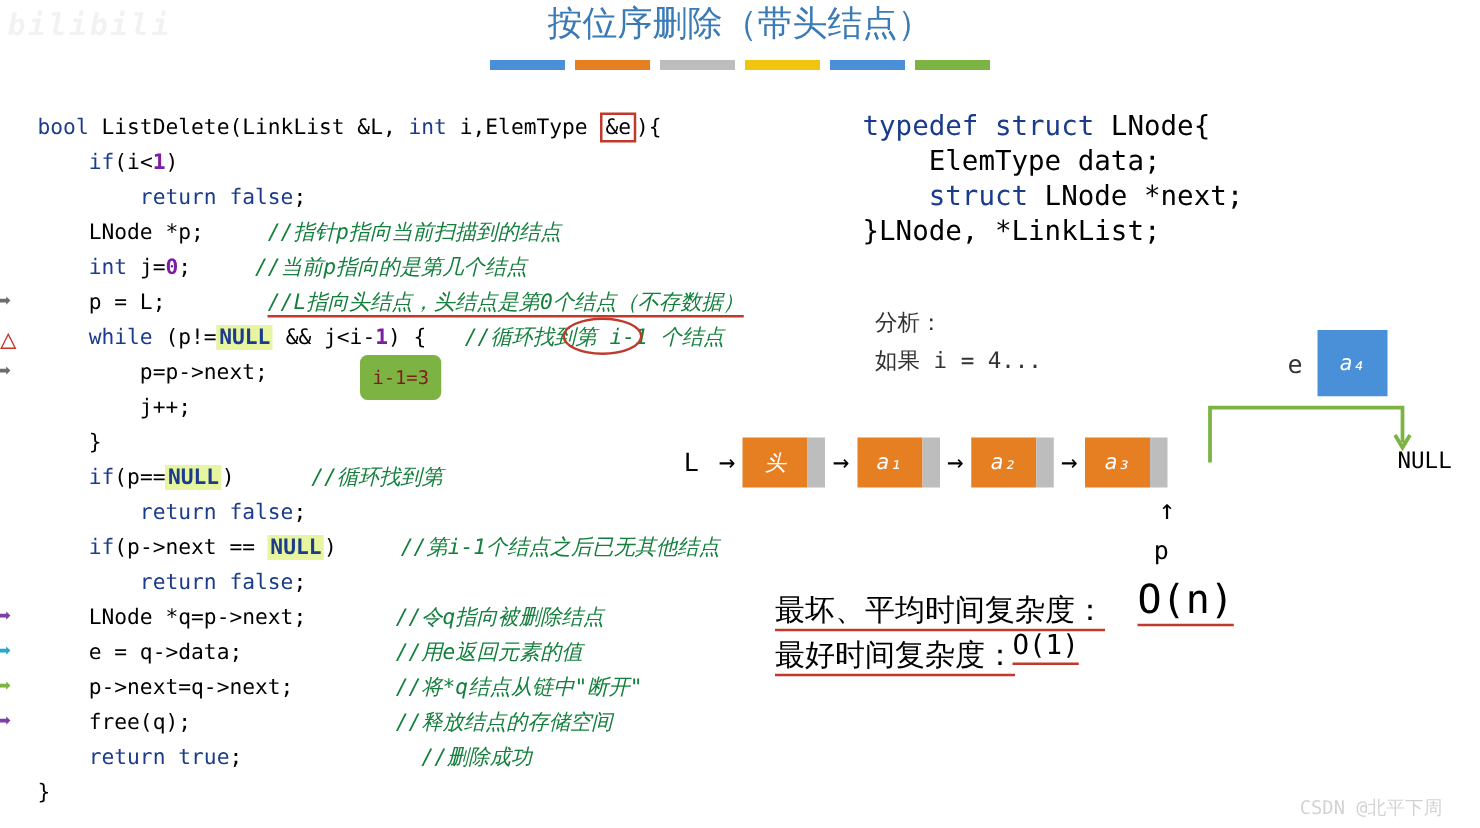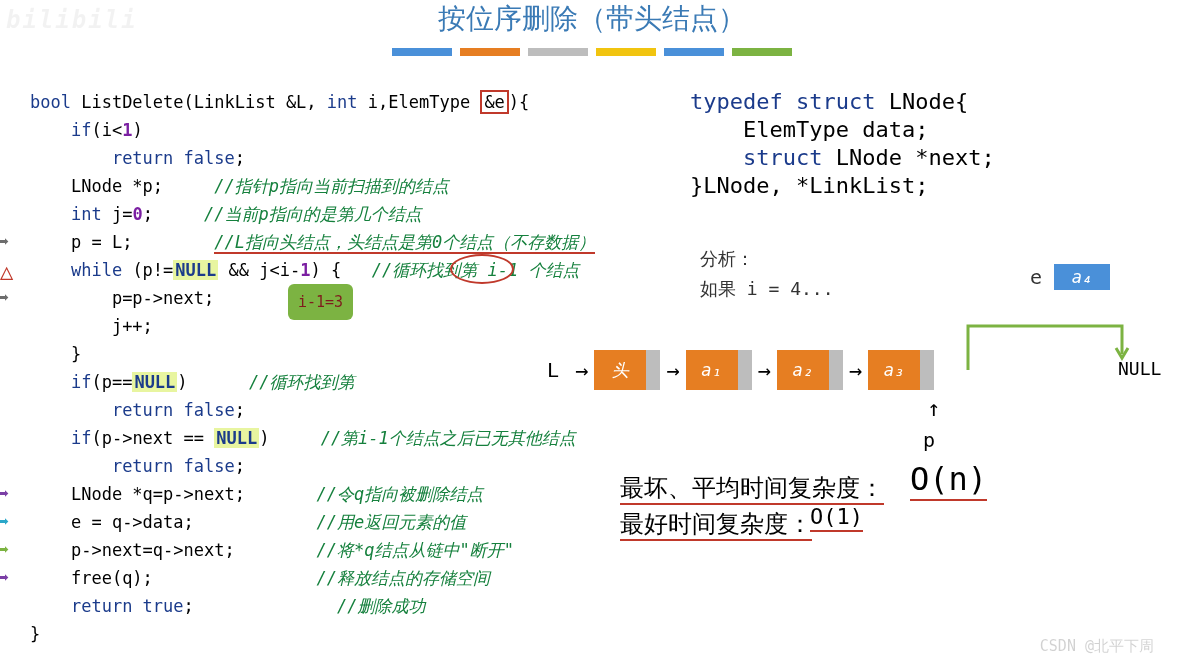--- a/index.html
+++ b/index.html
@@ -87,21 +87,21 @@
 
   .e-box {
     position: absolute;
     left: 1030px; top: 264px;
     display: flex; align-items: center;
     gap: 12px;
   }
   .e-label { font-size: 20px; color: #333; }
   .e-cell {
     background: #4a90d9; color: #fff;
-    width: 56px; height: 26px;
+    width: 56px; height: 53px;
     display: flex; align-items: center; justify-content: center;
     font-style: italic; font-size: 17px;
   }
 
   
   .ll {
     position: absolute;
     left: 547px; top: 350px;
     display: flex; align-items: center;
   }

